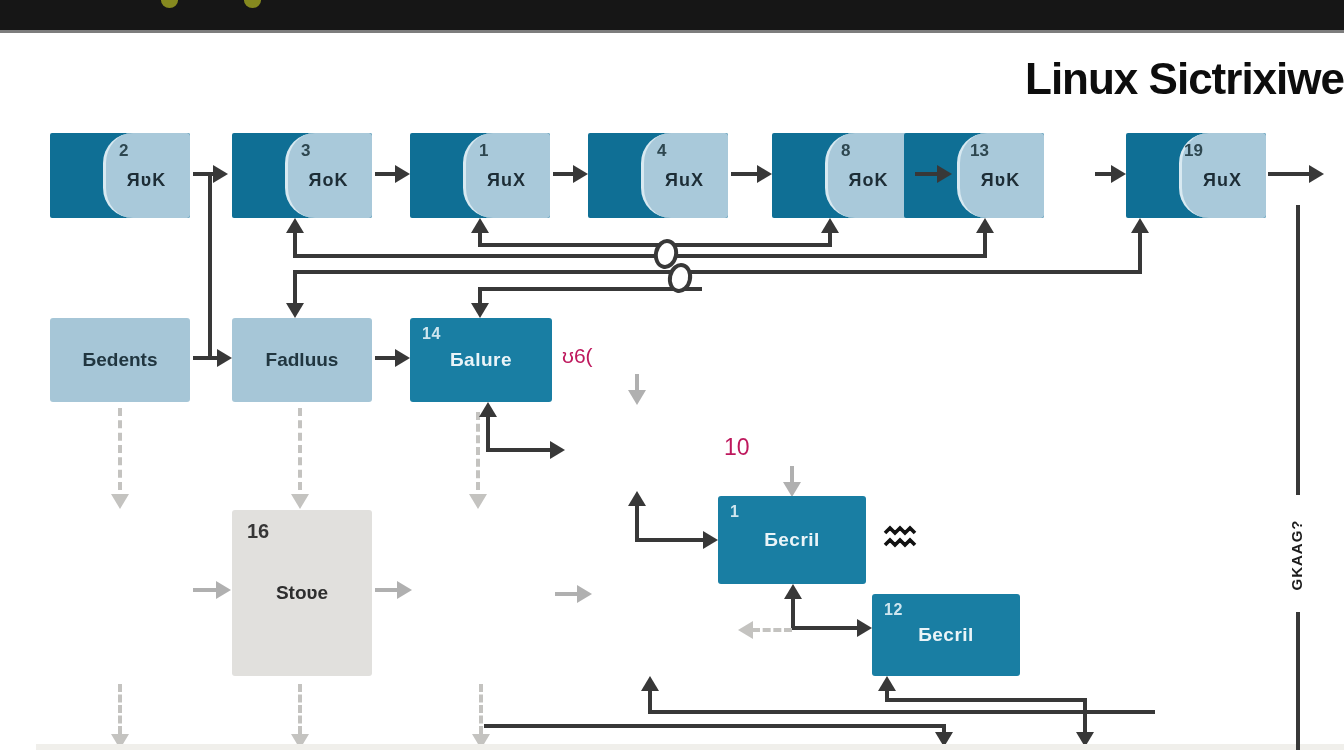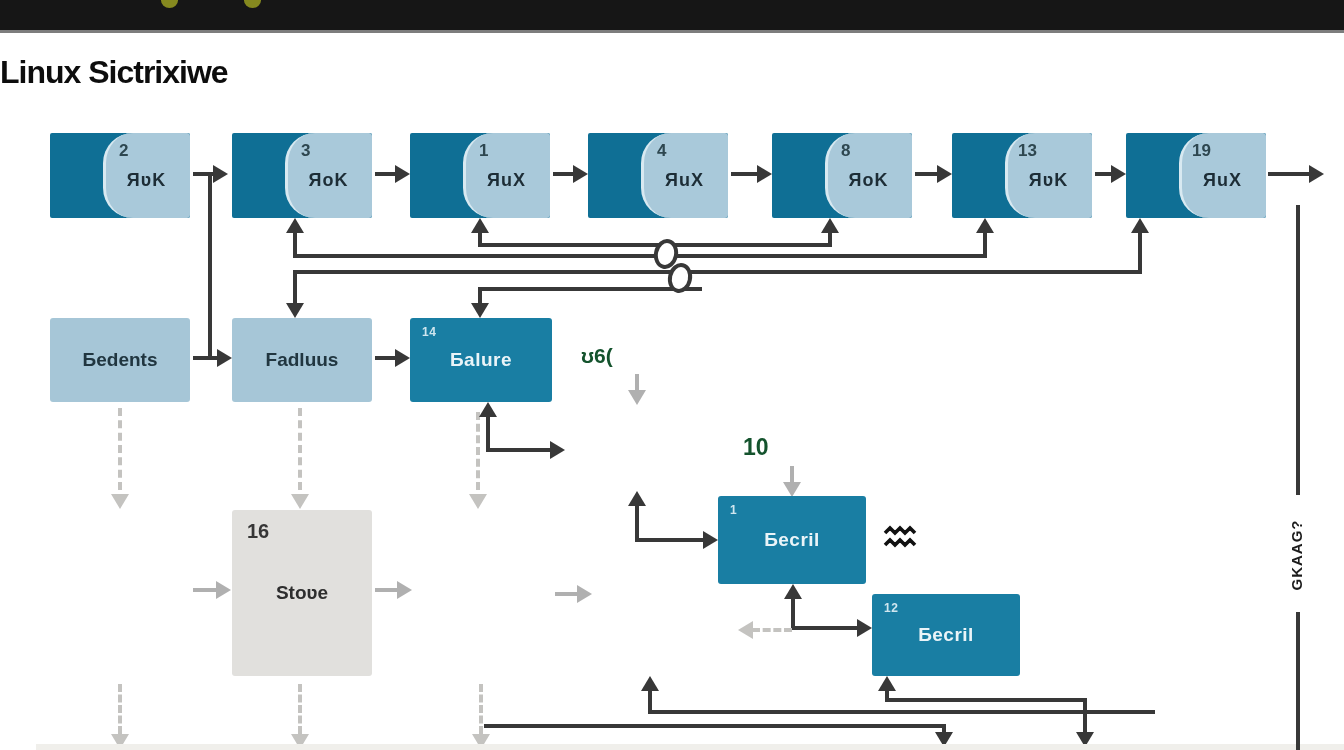--- a/index.html
+++ b/index.html
@@ -8,57 +8,57 @@
     --gline:#b0b0b0; --dash:#c4c3c0; --title:#0d0d0d;
   }
   *{margin:0;padding:0;box-sizing:border-box;}
   body{font-family:"Liberation Sans",sans-serif;background:#fff;}
   #stage{position:relative;width:1344px;height:750px;background:#ffffff;overflow:hidden;}
 
   
   .topbar{position:absolute;left:0;top:0;width:1344px;height:33px;background:var(--topbar);border-bottom:3px solid #7d7d7d;}
   .dot{position:absolute;width:17px;height:15px;border-radius:50%;background:var(--dot);top:-7px;}
 
-  .title{position:absolute;left:0;top:54px;width:1344px;text-align:left;
-         font-size:32px;font-weight:bold;letter-spacing:-1px;color:var(--title);}
+  .title{position:absolute;left:0;top:54px;width:1344px;text-align:right;
+         font-size:44px;font-weight:bold;letter-spacing:-1px;color:var(--title);}
 
   
   .pbox{position:absolute;width:140px;height:85px;background:var(--teal-dark);border-radius:2px;top:133px;}
   .pbox .lite{position:absolute;right:0;top:0;height:85px;width:87px;background:var(--lite);
               border-radius:30px 3px 3px 30px;border-left:3px solid #d8e9f1;}
   .pbox .num{position:absolute;left:16px;top:8px;font-size:17px;font-weight:bold;color:#2e4750;}
   .pbox .lbl{position:absolute;left:0;right:0;top:37px;text-align:center;font-size:18px;font-weight:bold;
              color:#1d2d36;letter-spacing:1px;}
 
   
   .cbox{position:absolute;display:flex;align-items:center;justify-content:center;border-radius:3px;}
   .cbox .num{position:absolute;left:12px;top:7px;font-weight:bold;}
   .blue{background:var(--lite2);color:#213640;font-size:19px;font-weight:bold;}
   .tealbox{background:var(--teal);color:#eaf4f8;font-size:19px;font-weight:bold;letter-spacing:.5px;}
-  .tealbox .num{color:#cfe6ef;font-size:12px;}
+  .tealbox .num{color:#cfe6ef;font-size:16px;}
   .gbox{background:var(--graybox);color:#2e2e2e;font-size:19px;font-weight:bold;}
   .gbox .num{color:#363636;font-size:20px;left:15px;top:10px;}
 
   
   .hl{position:absolute;height:4px;background:var(--line);}
   .vl{position:absolute;width:4px;background:var(--line);}
   .hl.gray,.vl.gray{background:var(--gline);}
   .dv{position:absolute;width:0;border-left:4px dashed var(--dash);}
   .dh{position:absolute;height:0;border-top:4px dashed var(--dash);}
   .tr{position:absolute;width:0;height:0;}
   .tr.r{border-top:9px solid transparent;border-bottom:9px solid transparent;border-left:15px solid var(--line);}
   .tr.l{border-top:9px solid transparent;border-bottom:9px solid transparent;border-right:15px solid var(--line);}
   .tr.u{border-left:9px solid transparent;border-right:9px solid transparent;border-bottom:15px solid var(--line);}
   .tr.d{border-left:9px solid transparent;border-right:9px solid transparent;border-top:15px solid var(--line);}
   .tr.r.gray{border-left-color:var(--gline);} .tr.d.gray{border-top-color:var(--gline);}
   .tr.l.dashc{border-right-color:var(--dash);} .tr.d.dashc{border-top-color:var(--dash);}
 
   .hop{position:absolute;width:24px;height:30px;border:4px solid var(--line);border-radius:50%;background:#fff;}
 
-  .note{position:absolute;font-weight:bold;color:#14532d;margin-left:19px;}
+  .note{position:absolute;font-weight:normal;color:#be185d;}
   .sidelabel{position:absolute;left:1239px;top:544px;width:120px;height:22px;text-align:center;
              font-size:15px;font-weight:bold;letter-spacing:1px;color:#1c1c1c;transform:rotate(-90deg);}
   .strip{position:absolute;left:36px;top:744px;width:1308px;height:6px;background:#f0efeb;}
 </style>
 </head>
 <body>
 
 <div id="stage">
 
   <div class="topbar">
@@ -86,28 +86,28 @@
   <div class="pbox" style="left:588px;">
     <div class="lite"></div>
     <div class="num" style="left:69px;">4</div>
     <div class="lbl" style="left:53px;">ЯuX</div>
   </div>
   <div class="pbox" style="left:772px;">
     <div class="lite"></div>
     <div class="num" style="left:69px;">8</div>
     <div class="lbl" style="left:53px;">ЯoK</div>
   </div>
-  <div class="pbox" style="left:952px;padding-left:12px;">
+  <div class="pbox" style="left:904px;padding-left:12px;">
     <div class="lite"></div>
     <div class="num" style="left:66px;">13</div>
     <div class="lbl" style="left:53px;">ЯʋK</div>
   </div>
   <div class="pbox" style="left:1126px;">
     <div class="lite"></div>
-    <div class="num" style="left:66px;">19</div>
+    <div class="num" style="left:58px;">19</div>
     <div class="lbl" style="left:53px;">ЯuX</div>
   </div>
 
   <div class="hl" style="left:193px;top:172px;width:21px;"></div>
     <div class="tr r" style="left:213px;top:165px;"></div>
   <div class="hl" style="left:375px;top:172px;width:21px;"></div>
     <div class="tr r" style="left:395px;top:165px;"></div>
   <div class="hl" style="left:553px;top:172px;width:21px;"></div>
     <div class="tr r" style="left:573px;top:165px;"></div>
   <div class="hl" style="left:731px;top:172px;width:27px;"></div>

